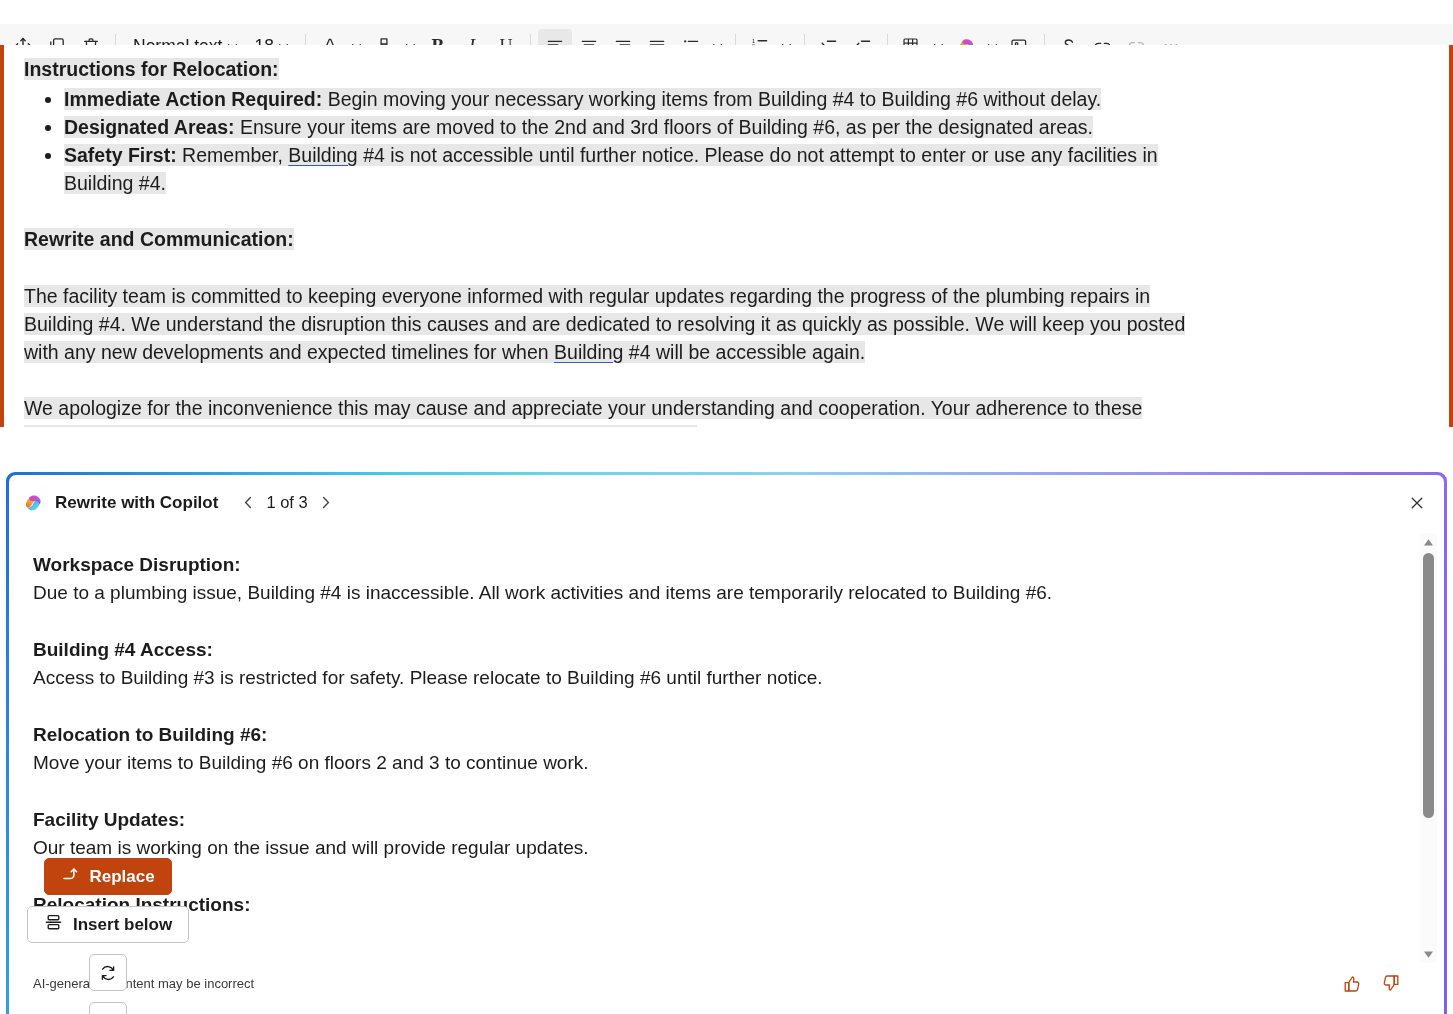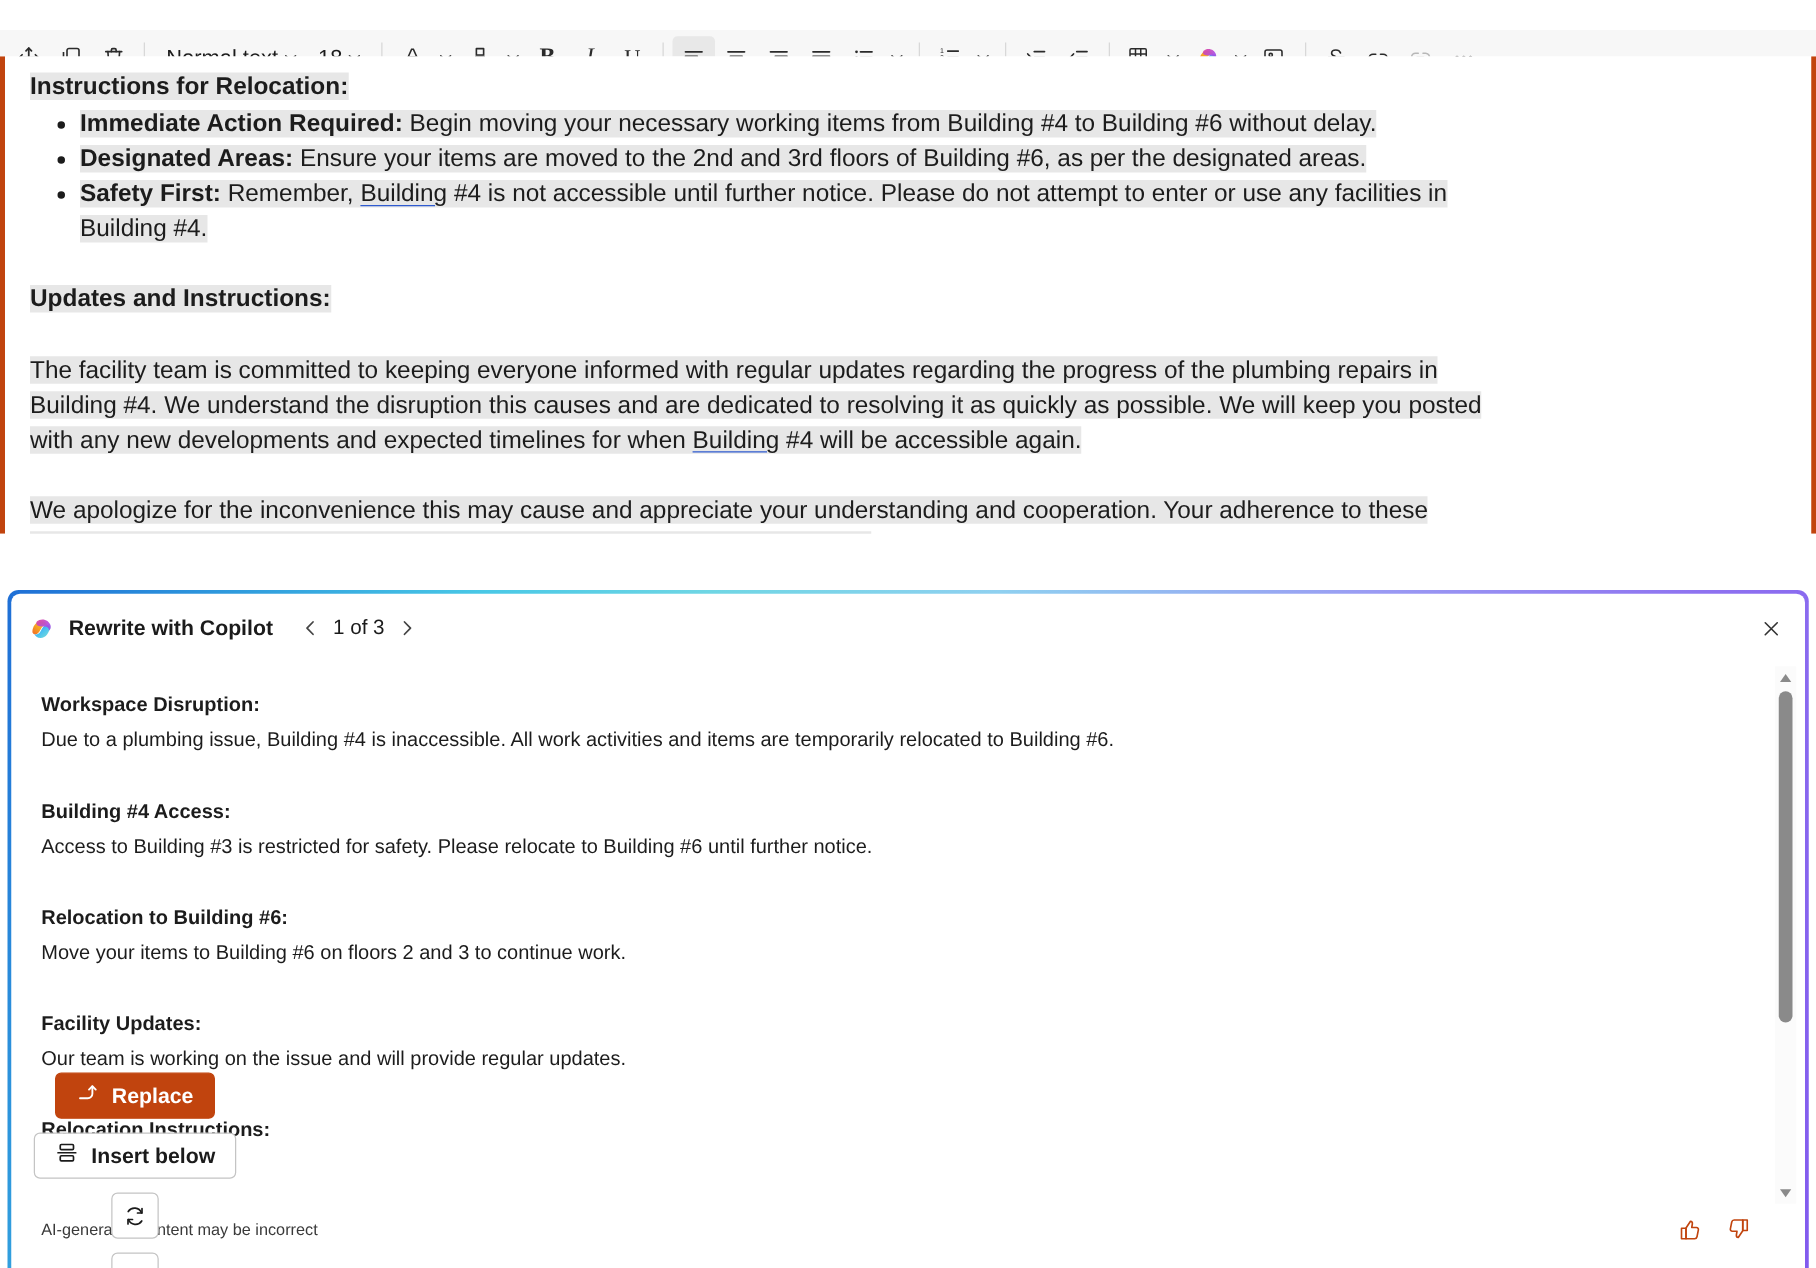--- a/index.html
+++ b/index.html
@@ -140,21 +140,21 @@
     border-radius: 4px; color: #333;
   }
 
   
   #cp-content {
     position: absolute;
     top: 55px; left: 0;
     width: 1399px; height: 430px;
     padding: 21px 24px 0 24px;
     overflow: hidden;
-    font-size: 16px; line-height: 28px; color: #1c1c1c;
+    font-size: 19px; line-height: 28px; color: #1c1c1c;
   }
   .cp-h { font-weight: bold; margin: 0; }
   .cp-p { margin: 0; }
   .cp-gap { height: 29px; }
   .cp-ul { margin: 0; padding-left: 38px; list-style: disc; }
   .cp-ul li { margin: 0; padding: 0; }
 
   
   #cp-scrollbar {
     position: absolute;
@@ -477,21 +477,21 @@
         <span class="sel"><b>Designated Areas:</b><span> Ensure your items are moved to the 2nd and 3rd floors of Building #6, as per the designated areas.</span></span>
       </li>
       <li>
         <span class="sel"><b>Safety First:</b><span> Remember, </span><span class="spell">Building</span><span> #4 is not accessible until further notice. Please do not attempt to enter or use any facilities in Building #4.</span></span>
       </li>
     </ul>
 
     <div class="doc-gap"></div>
 
     <p class="doc-h">
-      <span class="sel">Updates and Instructions:</span>
+      <span class="sel">Rewrite and Communication:</span>
     </p>
 
     <div class="doc-gap-sm"></div>
 
     <p class="doc-p">
       <span class="sel"><span>The facility team is committed to keeping everyone informed with regular updates regarding the progress of the plumbing repairs in Building #4. We understand the disruption this causes and are dedicated to resolving it as quickly as possible. We will keep you posted with any new developments and expected timelines for when </span><span class="spell">Building</span><span> #4 will be accessible again.</span></span>
     </p>
 
     <div class="doc-gap"></div>
 

